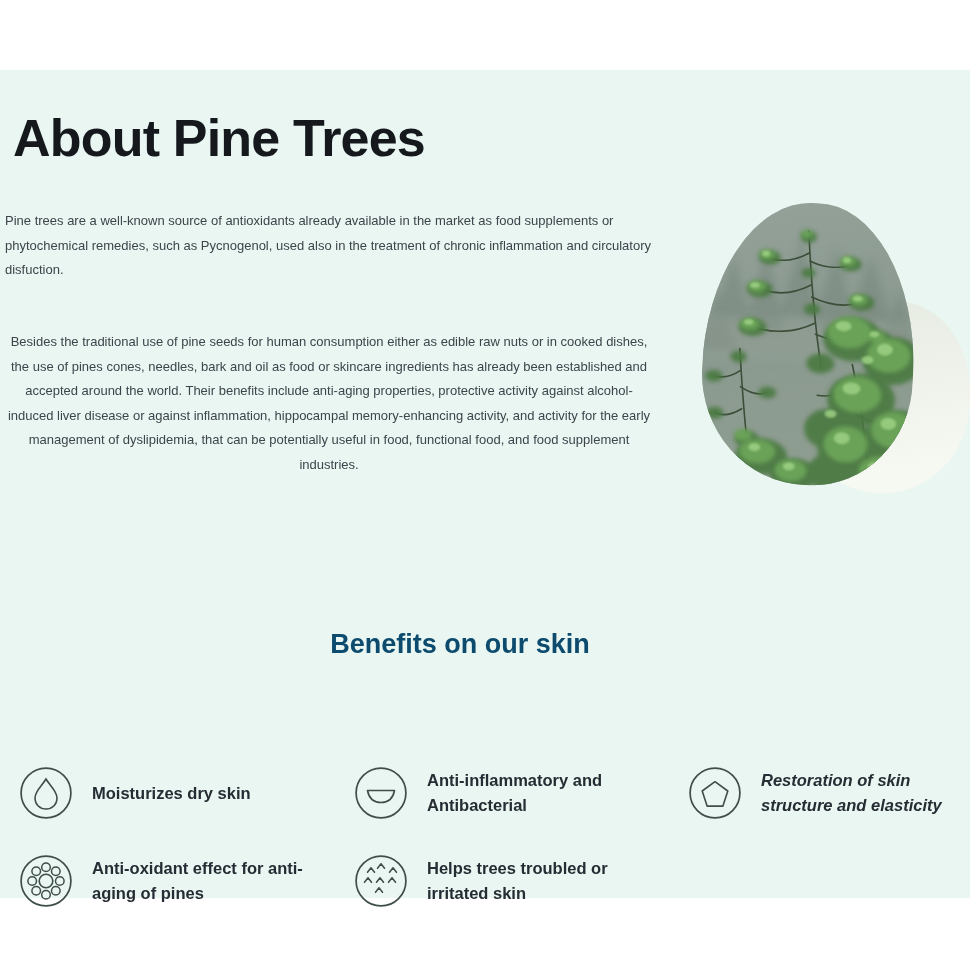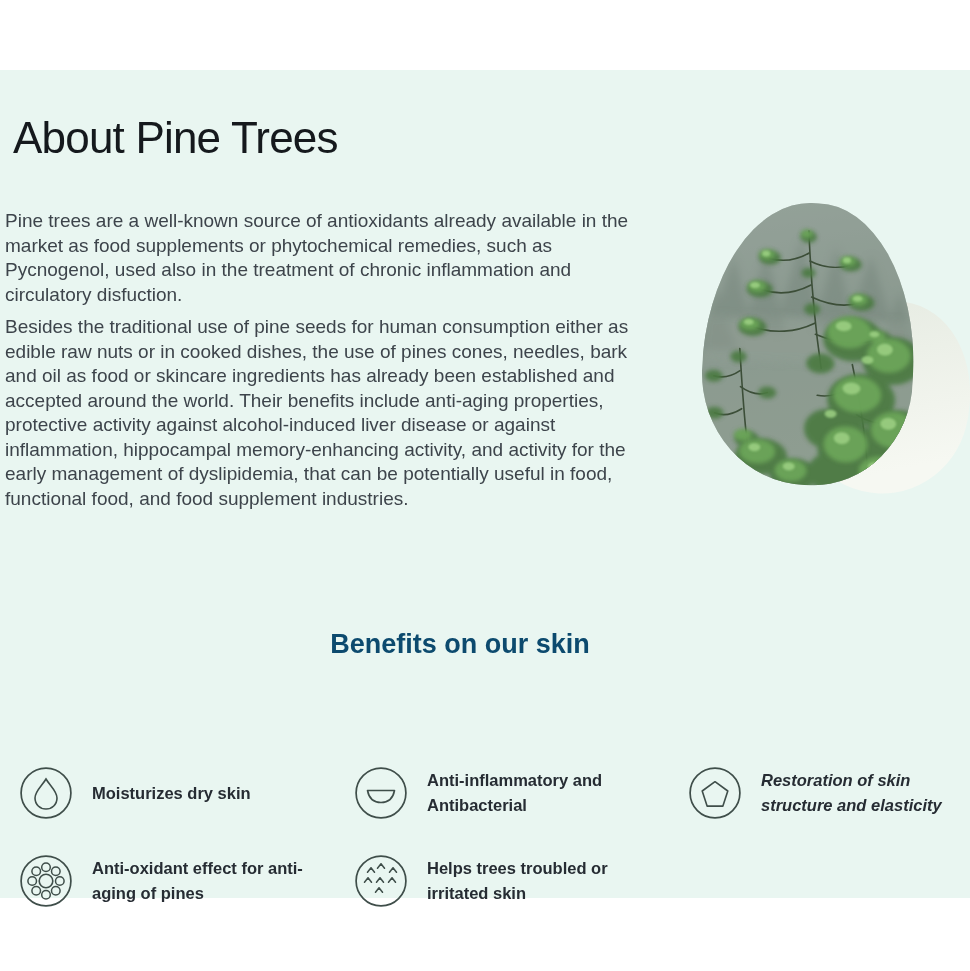--- a/index.html
+++ b/index.html
@@ -1,26 +1,26 @@
 <!DOCTYPE html>
 <html><head>
 <meta charset="utf-8">
 <style>
   html,body{margin:0;padding:0;background:#ffffff;}
   body{font-family:"Liberation Sans", sans-serif;}
   .page{position:relative;width:970px;height:971px;background:#ffffff;overflow:hidden;}
   .mint{position:absolute;left:0;top:70px;width:970px;height:828px;background:#e9f6f1;}
 
-  .title{position:absolute;left:13px;top:116px;margin:0;font-size:44px;line-height:44px;
-         font-weight:400;letter-spacing:-0.8px;color:#15191d;}
-
-  .para{position:absolute;left:5px;width:648px;margin:0;font-size:19px;line-height:24.5px;
+  .title{position:absolute;left:13px;top:116px;margin:0;font-size:52px;line-height:44px;
+         font-weight:700;letter-spacing:-0.8px;color:#15191d;}
+
+  .para{position:absolute;left:5px;width:648px;margin:0;font-size:13px;line-height:24.5px;
         color:#3d444b;}
   .p1{top:209px;}
-  .p2{top:315px;}
+  .p2{top:330px;text-align:center;}
 
   .photo-shadow{position:absolute;left:793px;top:299px;width:178px;height:194px;
         background:linear-gradient(155deg,#e7ece3 12%,#f6f8f2 80%);
         border-radius:54% 46% 48% 52% / 52% 55% 45% 48%;
         transform:rotate(14deg);}
   .photo-egg{position:absolute;left:703px;top:203px;width:211px;height:282px;overflow:hidden;
         border-radius:51% 49% 48% 52% / 62% 60% 39% 41%;
         transform:rotate(2deg);}
   .photo-egg svg{display:block;width:100%;height:100%;}
 

